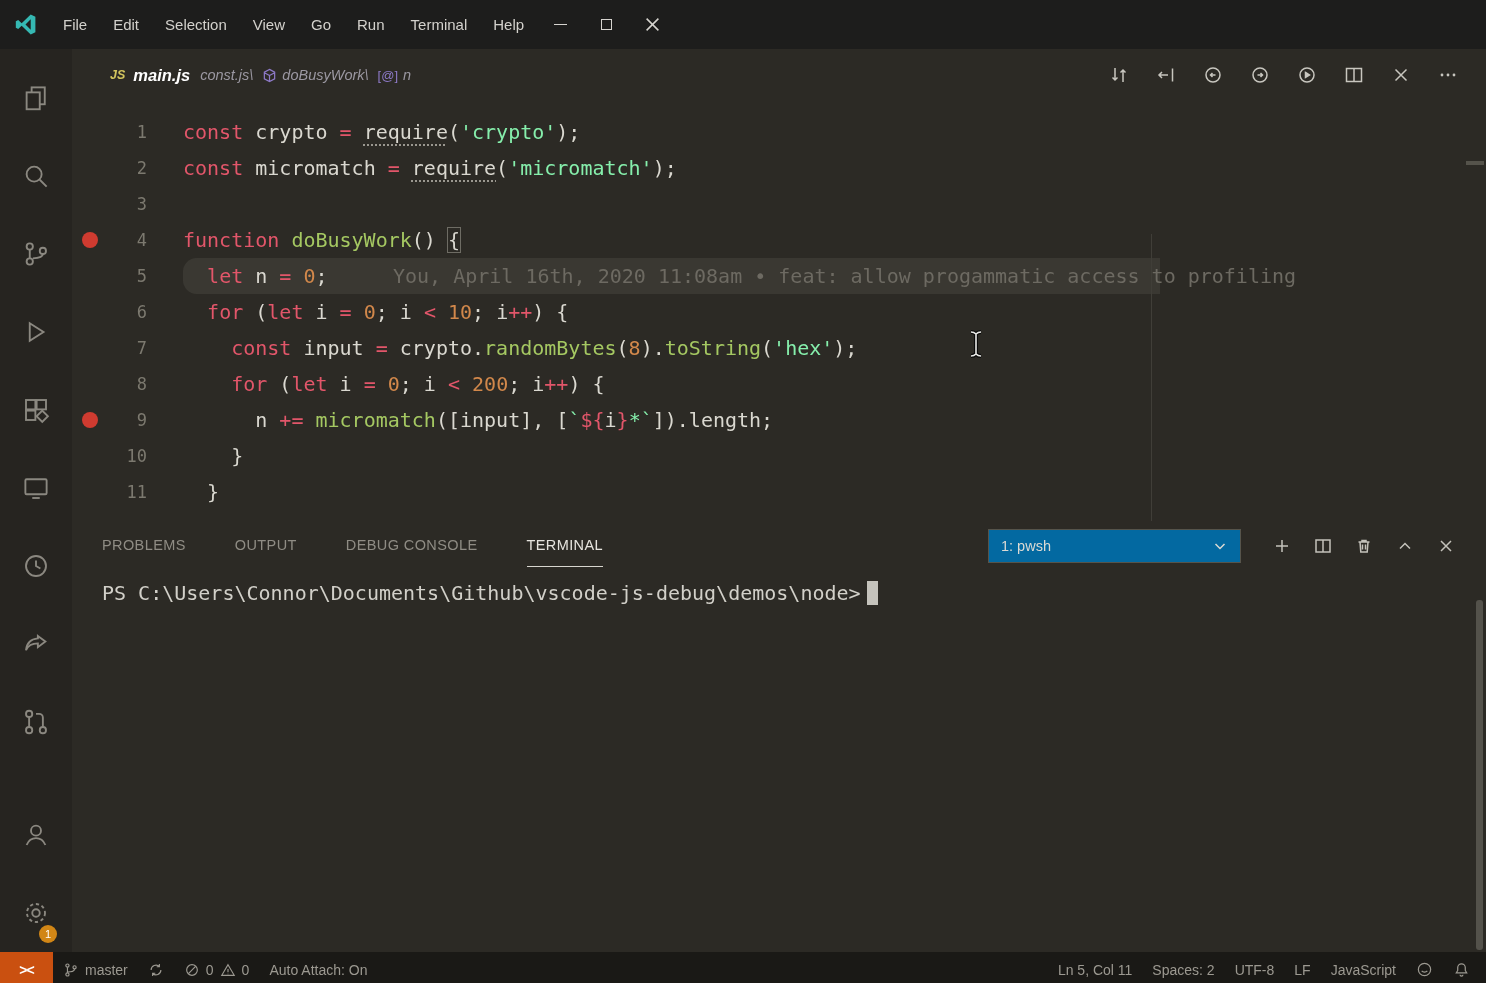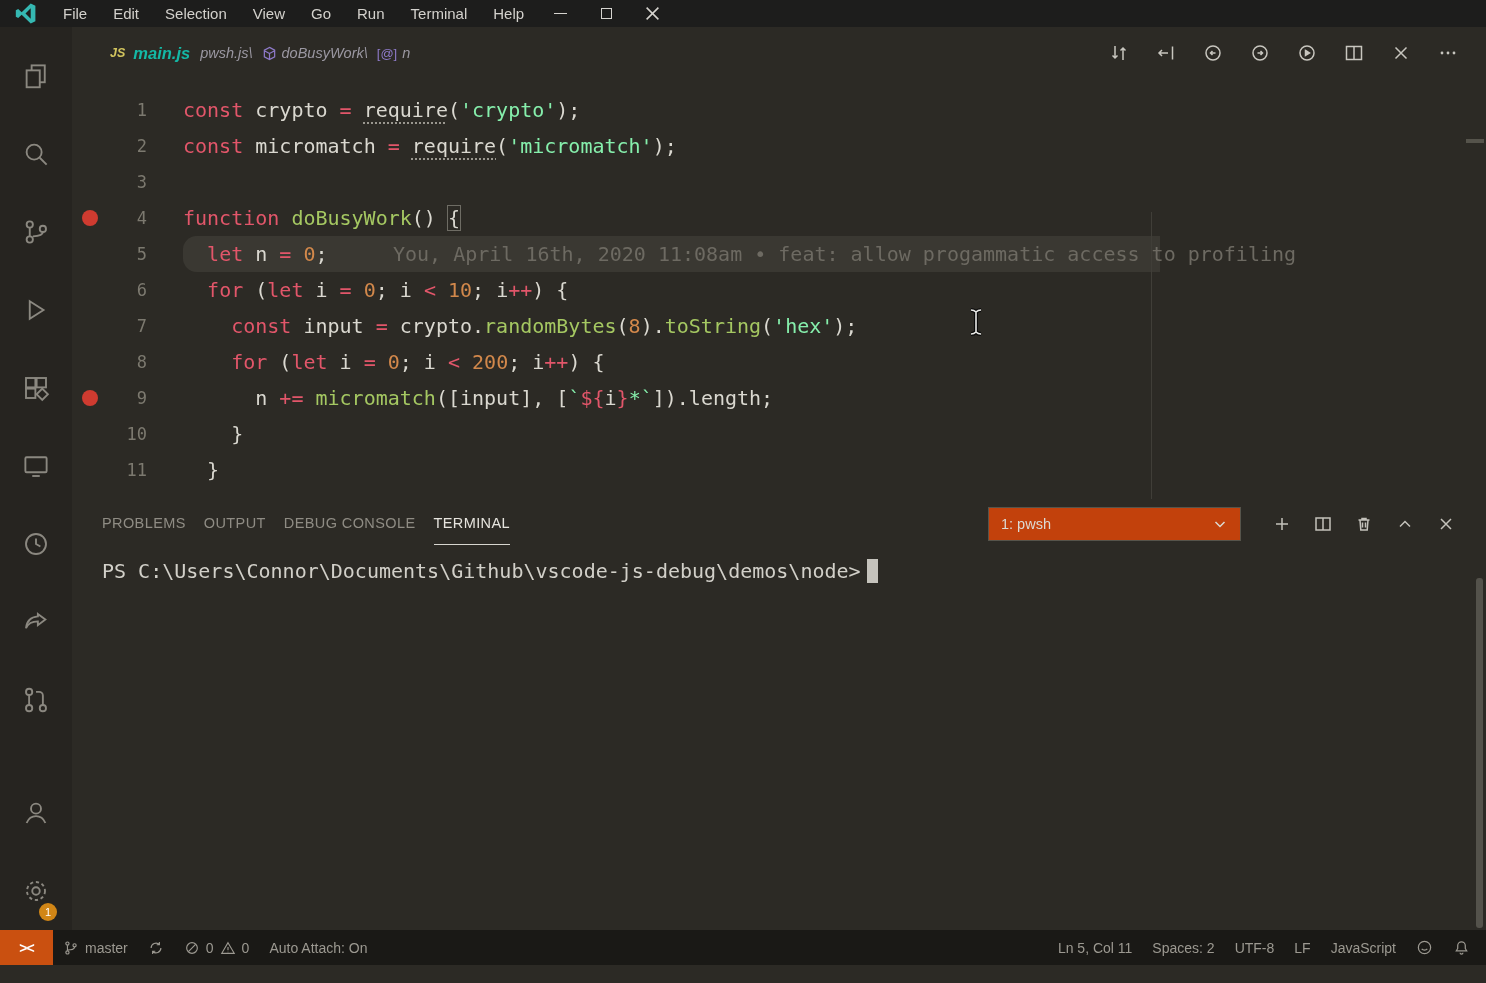--- a/index.html
+++ b/index.html
@@ -1,21 +1,21 @@
 <!DOCTYPE html>
 <html><head>
 <meta charset="utf-8">
 <style>
   * { margin:0; padding:0; box-sizing:border-box; }
   html,body { background:#2c2a25; }
   body { font-family:"Liberation Sans","DejaVu Sans",sans-serif; }
   .window { position:relative; width:1486px; height:983px; background:#2c2a25; overflow:hidden; }
 
   
-  .titlebar { height:27px; background:#1d1d1c; display:flex; align-items:center; color:#d3d1cc; }
+  .titlebar { height:49px; background:#1d1d1c; display:flex; align-items:center; color:#d3d1cc; }
   .vs-logo { width:50px; display:flex; align-items:center; justify-content:center; }
   .menus { display:flex; }
   .menu-item { padding:0 13px; font-size:15px; line-height:45px; cursor:default; }
   .win-title { flex:1; text-align:center; font-size:15px; color:#bab8b2; white-space:nowrap; overflow:hidden; }
   .win-controls { display:flex; height:100%; }
   .win-btn { width:46px; display:flex; align-items:center; justify-content:center; color:#d6d4cf; }
   .min-glyph { width:13px; height:1.5px; background:#d6d4cf; }
   .max-glyph { width:11px; height:11px; border:1.3px solid #d6d4cf; }
 
   
@@ -25,21 +25,21 @@
   .ab-icon svg { stroke:currentColor; fill:none; stroke-width:1.5; }
   .ab-spacer { flex:1; }
   .ab-badge { position:absolute; right:15px; bottom:9px; width:18px; height:18px; border-radius:50%;
               background:#d18616; color:#fff; font-size:11px; display:flex; align-items:center; justify-content:center; }
 
   .workbench { flex:1; min-width:0; display:flex; flex-direction:column; background:#2c2a25; position:relative; }
 
   
   .editor-header { height:52px; display:flex; align-items:center; padding-left:38px; }
   .js-badge { color:#d2c45e; font-size:12.5px; font-weight:bold; font-style:italic; margin-right:8px; }
-  .file-name { font-size:16.5px; font-style:italic; font-weight:600; color:#14b8a6; margin-right:10px; }
+  .file-name { font-size:16.5px; font-style:italic; font-weight:600; color:#ffffff; margin-right:10px; }
   .crumb { font-size:14.5px; font-style:italic; color:#9b98a2; margin-right:4px; }
   .sym-icon { margin:0 5px; color:#8e7ac9; font-size:13px; display:flex; align-items:center; }
   .sym-icon svg { stroke:currentColor; fill:none; stroke-width:1.3; }
   .editor-actions { margin-left:auto; display:flex; align-items:center; gap:23px; padding-right:26px; color:#c8c6bf; }
   .ea { width:24px; height:24px; display:flex; align-items:center; justify-content:center; }
   .ea svg { stroke:currentColor; fill:none; stroke-width:1.5; }
 
   
   .editor-body { height:421px; position:relative; font-family:"DejaVu Sans Mono","Liberation Mono",monospace; }
   .code-lines { padding-top:13px; }
@@ -55,25 +55,25 @@
   .t-f { color:#a5c862; } .t-n { color:#d2884b; }
   .t-u { color:#dad8d0; text-decoration:underline dotted; text-underline-offset:5px; text-decoration-color:#9a978f; }
   .t-b { color:#dad8d0; box-shadow:0 0 0 1px #6e6c64; }
   .ruler { position:absolute; left:1079px; top:133px; width:1px; height:287px; background:#403e38; }
   .overview-dash { position:absolute; top:60px; right:2px; width:18px; height:4px; background:#55534b; }
   .cursor-ibeam { position:absolute; left:896px; top:228px; }
 
   
   .panel { flex:1; position:relative; background:#2c2a25; }
   .panel-header { height:47px; display:flex; align-items:center; padding-left:30px; }
-  .panel-tabs { display:flex; gap:18px; }
+  .panel-tabs { display:flex; gap:49px; }
   .panel-tab { font-size:14.5px; letter-spacing:.4px; color:#8f8c84; line-height:42px; border-bottom:1.5px solid transparent; cursor:default; }
   .panel-tab.active { color:#e6e4de; border-bottom-color:#d7d5cf; }
   .panel-toolbar { margin-left:auto; display:flex; align-items:center; gap:17px; padding-right:28px; }
-  .term-select { width:253px; height:34px; background:#c2410c; border:1px solid #56544b; display:flex; align-items:center;
+  .term-select { width:253px; height:34px; background:#0369a1; border:1px solid #56544b; display:flex; align-items:center;
                  justify-content:space-between; padding:0 12px; color:#dcdad4; font-size:14.5px; margin-right:12px; }
   .pt-icon { width:24px; height:24px; color:#c4c2bb; display:flex; align-items:center; justify-content:center; }
   .pt-icon svg, .term-select svg { stroke:currentColor; fill:none; stroke-width:1.5; }
   .terminal { padding:12px 0 0 30px; font-family:"DejaVu Sans Mono","Liberation Mono",monospace; font-size:20px; color:#d2d0c9; }
   .term-line { display:flex; align-items:center; white-space:pre; }
   .term-cursor { display:inline-block; width:11px; height:24px; background:#c5c3bc; margin-left:6px; }
   .term-scrollbar { position:absolute; right:3px; top:78px; width:7px; height:350px; background:#54524b; border-radius:3px; }
 
   
   .statusbar { height:35px; background:#1a1916; display:flex; align-items:center; color:#9c9991; font-size:14px; }
@@ -193,21 +193,21 @@
           </svg>
         <span class="ab-badge">1</span>
       </div>
     </div>
 
     <div class="workbench">
 
       <div class="editor-header">
         <span class="js-badge">JS</span>
         <span class="file-name">main.js</span>
-        <span class="crumb">pwsh.js\</span>
+        <span class="crumb">const.js\</span>
         <span class="sym-icon">
           <svg width="15" height="15" viewBox="0 0 16 16">
               <path d="M8 1.5l5.5 3v7l-5.5 3-5.5-3v-7z M8 8l5.5-3M8 8L2.5 5M8 8v6.5"></path>
             </svg>
         </span>
         <span class="crumb">doBusyWork\</span>
         <span class="sym-icon">[@]</span>
         <span class="crumb">n</span>
 
         <div class="editor-actions">

